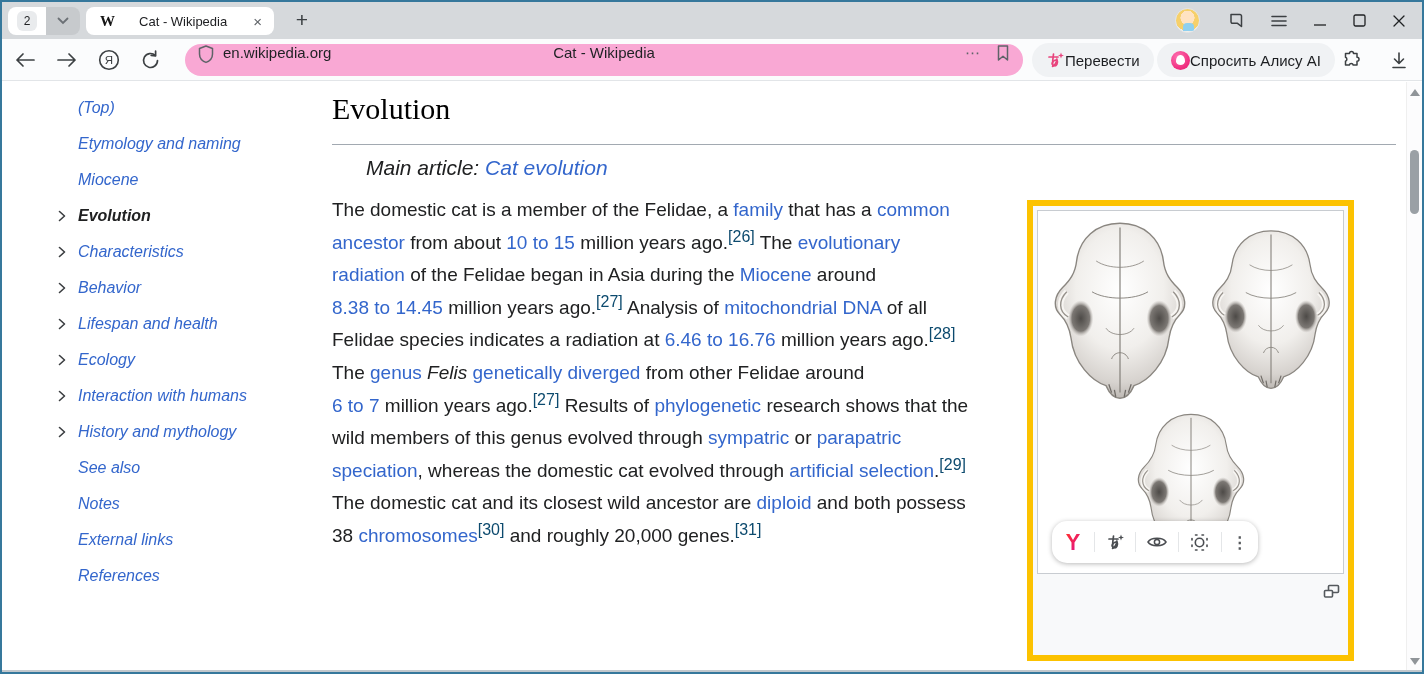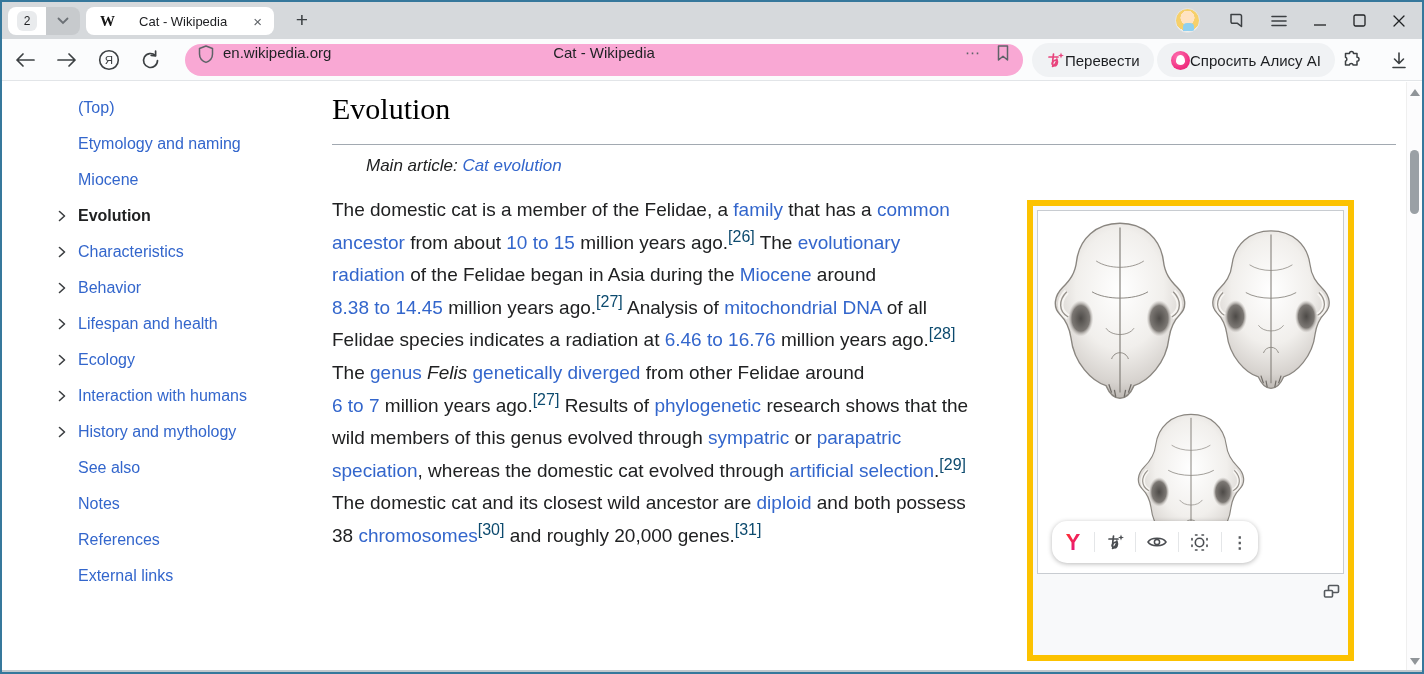--- a/index.html
+++ b/index.html
@@ -35,26 +35,26 @@
   .tr-btn{ left:1030px; }
   .al-btn{ left:1155px; }
   .alice-dot{ width:19px; height:19px; border-radius:50%; background:radial-gradient(circle at 35% 30%, #ff70b0, #ef2b7d 70%); position:relative; }
   .alice-dot::after{ content:""; position:absolute; left:5px; top:4px; width:9px; height:10px; background:#fff; border-radius:55% 55% 60% 60% / 70% 70% 45% 45%; }
   .ext-icons{ position:absolute; right:14px; top:0; height:42px; display:flex; align-items:center; gap:28px; }
   
   .page{ position:absolute; left:0; top:80px; width:1404px; height:588px; background:#fff; }
   .toc{ position:absolute; left:0; top:8px; width:300px; }
   .toc-item{ position:relative; height:36px; display:flex; align-items:center; }
   .toc-item .chev{ position:absolute; left:54px; width:12px; height:12px; }
-  .toc-item .lbl{ position:absolute; left:76px; font-size:16px; color:#3366cc; white-space:nowrap; }
+  .toc-item .lbl{ position:absolute; left:76px; font-size:16px; color:#3366cc; white-space:nowrap;font-style:italic; }
   .toc-item.active .lbl{ color:#202122; font-weight:bold; }
   
   .h2{ position:absolute; left:330px; top:10px; font-family:"Liberation Serif", serif; font-weight:400; font-size:30px; color:#000; }
   .rule{ position:absolute; left:330px; top:62px; width:1064px; height:1px; background:#a2a9b1; }
-  .mainarticle{ position:absolute; left:364px; top:74px; font-size:17px; font-style:italic; color:#202122; }
+  .mainarticle{ position:absolute; left:364px; top:74px; font-size:21px; font-style:italic; color:#202122; }
   .mainarticle .wl{ color:#3366cc; }
   .para{ position:absolute; left:330px; top:112px; width:710px; font-size:19px; line-height:32.6px; color:#202122; }
   .wl{ color:#3366cc; text-decoration:none; cursor:pointer; }
   sup.cite{ font-size:16px; color:#0c4a6e; line-height:0; cursor:pointer; }
   .para i{ font-style:italic;text-align:center; }
   
   .thumb{ position:absolute; left:1025px; top:118px; width:327px; height:461px; border:6px solid #fcc200; background:#f8f9fa; }
   .imgbox{ position:absolute; left:4px; top:4px; width:307px; height:364px; background:#fff; border:1px solid #c8ccd1; overflow:hidden; }
   .imgtoolbar{ position:absolute; left:14px; bottom:10px; width:206px; height:42px; background:#fff; border-radius:15px; box-shadow:0 1px 5px rgba(0,0,0,.28); display:flex; align-items:center; justify-content:space-evenly; }
   .tb-sep{ width:1px; height:20px; background:#e4e6e8; }
@@ -242,24 +242,24 @@
           </svg>
         <span class="lbl">History and mythology</span>
         </div>
       <div class="toc-item">
           <span class="lbl">See also</span>
         </div>
       <div class="toc-item">
           <span class="lbl">Notes</span>
         </div>
       <div class="toc-item">
+          <span class="lbl">External links</span>
+        </div>
+      <div class="toc-item">
           <span class="lbl">References</span>
-        </div>
-      <div class="toc-item">
-          <span class="lbl">External links</span>
         </div>
     </div>
 
     <h2 class="h2">Evolution</h2>
     <div class="rule"></div>
     <div class="mainarticle"><i><span>Main article: </span><span class="wl">Cat evolution</span></i></div>
     <div class="para">The domestic cat is a member of the Felidae, a <a class="wl">family</a> that has a <a class="wl">common</a><br><a class="wl">ancestor</a> from about <a class="wl">10 to 15</a> million years ago.<sup class="cite">[26]</sup> The <a class="wl">evolutionary</a><br><a class="wl">radiation</a> of the Felidae began in Asia during the <a class="wl">Miocene</a> around<br><a class="wl">8.38 to 14.45</a> million years ago.<sup class="cite">[27]</sup> Analysis of <a class="wl">mitochondrial DNA</a> of all<br>Felidae species indicates a radiation at <a class="wl">6.46 to 16.76</a> million years ago.<sup class="cite">[28]</sup><br>The <a class="wl">genus</a> <i>Felis</i> <a class="wl">genetically diverged</a> from other Felidae around<br><a class="wl">6 to 7</a> million years ago.<sup class="cite">[27]</sup> Results of <a class="wl">phylogenetic</a> research shows that the<br>wild members of this genus evolved through <a class="wl">sympatric</a> or <a class="wl">parapatric</a><br><a class="wl">speciation</a>, whereas the domestic cat evolved through <a class="wl">artificial selection</a>.<sup class="cite">[29]</sup><br>The domestic cat and its closest wild ancestor are <a class="wl">diploid</a> and both possess<br>38 <a class="wl">chromosomes</a><sup class="cite">[30]</sup> and roughly 20,000 genes.<sup class="cite">[31]</sup></div>
 
     <div class="thumb">
       <div class="imgbox">

